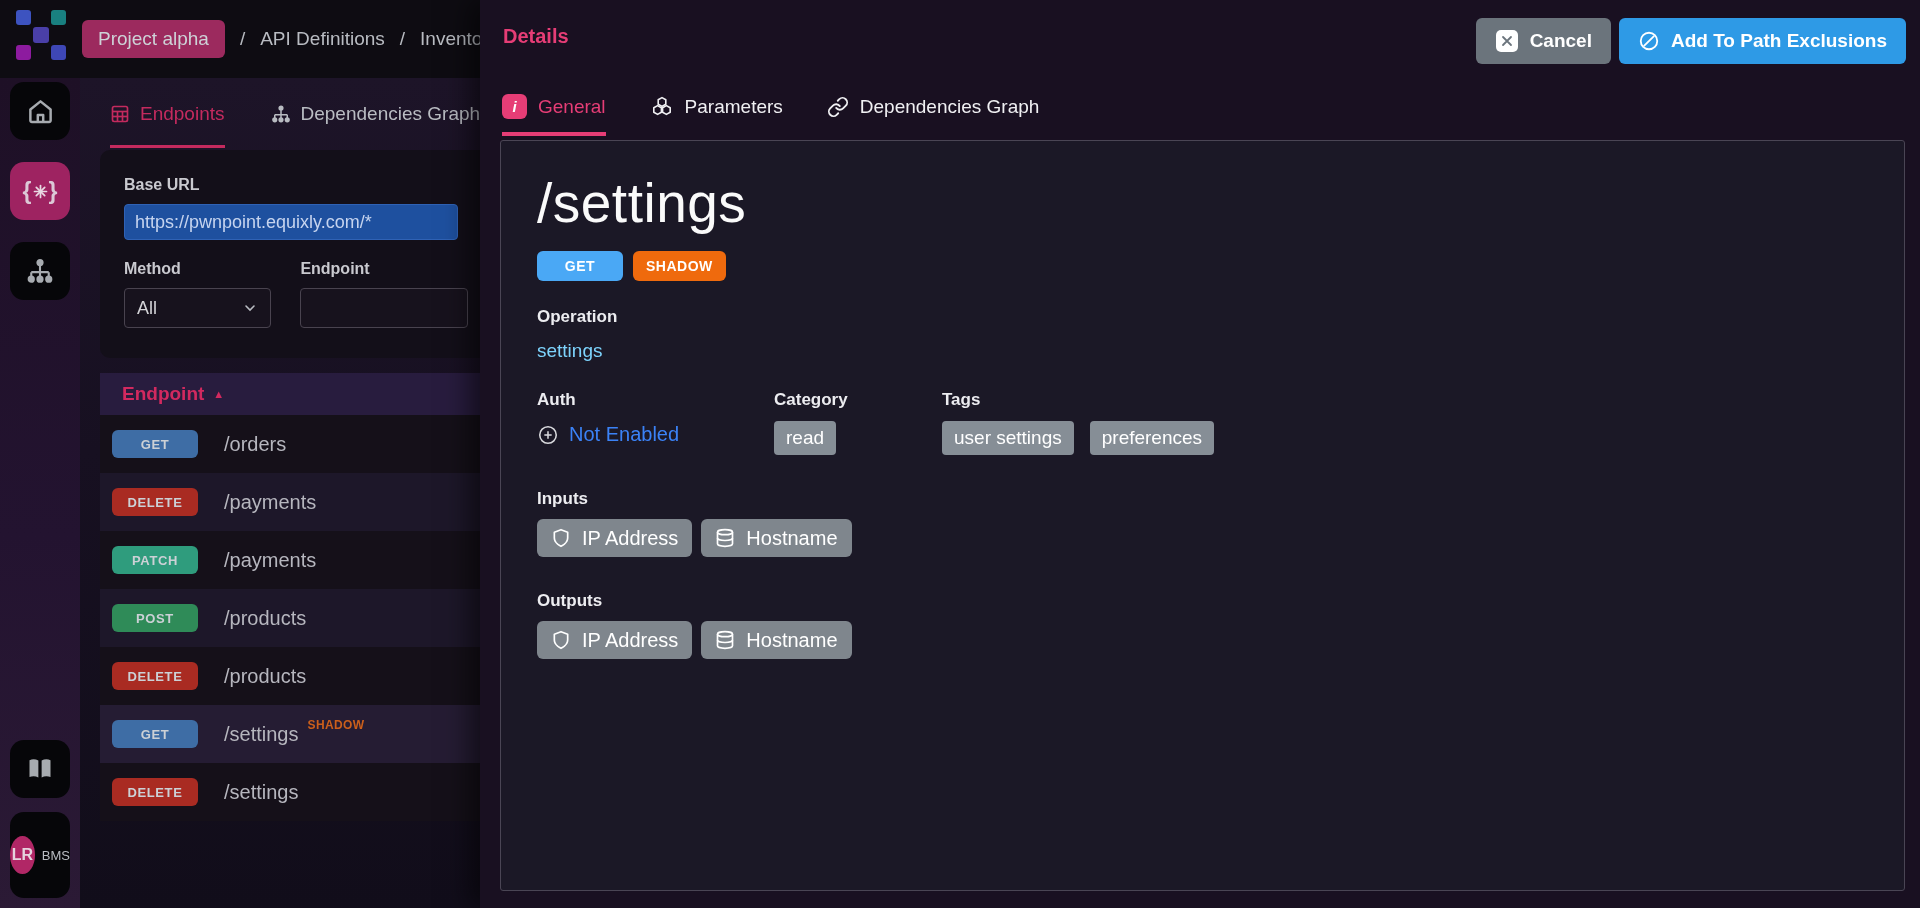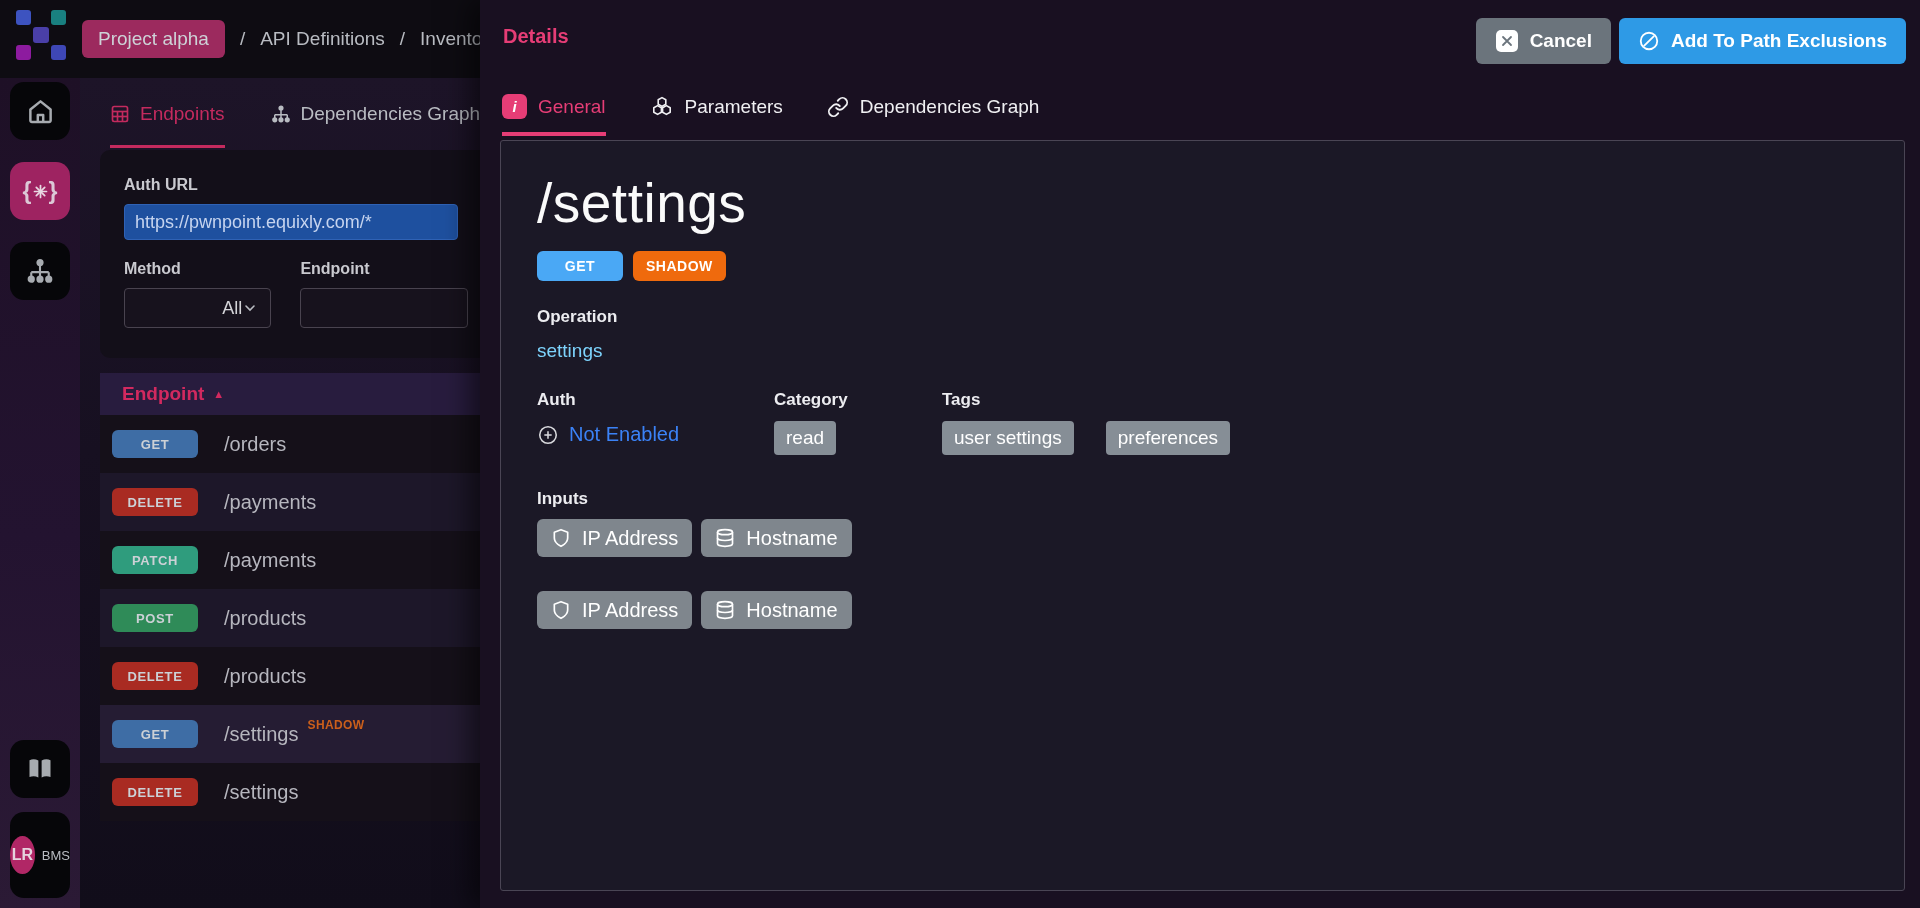--- a/index.html
+++ b/index.html
@@ -50,21 +50,21 @@
   .filter-card { position:absolute; left:20px; top:72px; width:392px; border-radius:10px;
                  background:#130f19; padding:26px 24px 30px; }
   .f-label { font-size:16px; font-weight:700; color:#c9c9cf; margin-bottom:10px; }
   .url-input { width:334px; height:36px; background:var(--url-bg); border:1px solid #2f62b5;
                border-radius:4px; color:#c6d4ef; font-size:18px; padding:0 10px;
                font-family:"Liberation Sans",sans-serif; }
   .f-row { display:flex; gap:29px; margin-top:20px; }
   .f-col1 { width:160px; } .f-col2 { width:182px; }
   .select, .text-input { height:40px; background:#17121d; border:1px solid #49434f; border-radius:4px;
                width:100%; color:#d4d4d8; font-size:18px; padding:0 12px;
-               display:flex; align-items:center; justify-content:flex-end;
+               display:flex; align-items:center; justify-content:space-between;
                font-family:"Liberation Sans",sans-serif; }
   .ep-table { position:absolute; left:20px; top:295px; width:392px; }
   .ep-head { height:42px; background:#281c3e; display:flex; align-items:center; gap:9px;
              padding-left:22px; color:var(--endpoint-header-pink); font-size:19px; font-weight:700; }
   .sort-tri { font-size:11px; }
   .row { height:58px; display:flex; align-items:center; padding-left:12px; }
   .row:nth-child(odd) { background:#151019; }
   .row:nth-child(even) { background:#1d1729; }
   .row.selected { background:#251c33; }
   .badge { width:86px; height:28px; border-radius:6px; display:grid; place-items:center;
@@ -106,21 +106,21 @@
   .d-shadow { padding:0 13px; background:var(--badge-shadow); }
   .lbl { font-size:17px; font-weight:700; color:#ececf0; }
   .val { font-size:19px; color:#7dd3fc; }
   .op-block { margin-top:26px; } .op-block .val { margin-top:13px; }
   .meta-row { display:flex; margin-top:28px; }
   .meta-auth { width:237px; } .meta-cat { width:168px; }
   .auth-val { display:flex; align-items:center; gap:10px; margin-top:13px;
               font-size:20px; color:#3b82f6; }
   .chip { display:inline-block; background:var(--chip-gray); color:#fff; font-size:19px;
           padding:6px 12px; border-radius:4px; margin-top:11px; }
-  .tag-chips { display:flex; gap:32px; }
+  .tag-chips { display:flex; gap:16px; }
   .io-block { margin-top:34px; }
   .io-chips { display:flex; gap:9px; margin-top:10px; }
   .io-chip { height:38px; display:flex; align-items:center; gap:11px; padding:0 14px;
              background:#7f868d; border-radius:6px; color:#fff; font-size:20px; }
   svg { flex-shrink:0; }
 </style>
 </head>
 <body>
 
 <div class="app">
@@ -199,21 +199,21 @@
             <circle cx="4.5" cy="19" r="2.2"></circle>
             <circle cx="12" cy="19" r="2.2"></circle>
             <circle cx="19.5" cy="19" r="2.2"></circle>
             <path d="M12 7v6M4.5 13v4M12 13v4M19.5 13v4M4.5 13h15" fill="none"></path>
           </svg>
         <span>Dependencies Graph</span>
       </div>
     </div>
 
     <div class="filter-card">
-      <div class="f-label">Auth URL</div>
+      <div class="f-label">Base URL</div>
       <input class="url-input" value="https://pwnpoint.equixly.com/*" style="">
       <div class="f-row">
         <div class="f-col1">
           <div class="f-label">Method</div>
           <div class="select">
             <span>All</span>
             <svg width="16" height="16" viewBox="0 0 24 24" fill="none" stroke="#b9bcc2" stroke-width="2.4" stroke-linecap="round">
                 <path d="M6 9l6 6 6-6"></path>
               </svg>
           </div>
@@ -358,20 +358,21 @@
                 <ellipse cx="12" cy="5" rx="9" ry="3"></ellipse>
                 <path d="M21 12c0 1.66-4 3-9 3s-9-1.34-9-3"></path>
                 <path d="M3 5v14c0 1.66 4 3 9 3s9-1.34 9-3V5"></path>
               </svg>
             <span>Hostname</span>
           </div>
         </div>
       </div>
 
       <div class="io-block">
+        <div class="lbl">Outputs</div>
         <div class="io-chips">
           <div class="io-chip">
             <svg width="20" height="20" viewBox="0 0 24 24" fill="none" stroke="#ffffff" stroke-width="2" stroke-linejoin="round">
                 <path d="M12 22s8-4 8-10V5l-8-3-8 3v7c0 6 8 10 8 10z"></path>
               </svg>
             <span>IP Address</span>
           </div>
           <div class="io-chip">
             <svg width="20" height="20" viewBox="0 0 24 24" fill="none" stroke="#ffffff" stroke-width="2">
                 <ellipse cx="12" cy="5" rx="9" ry="3"></ellipse>

